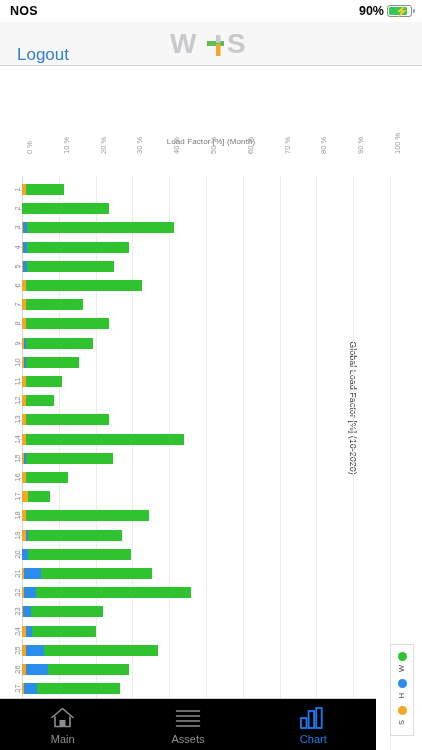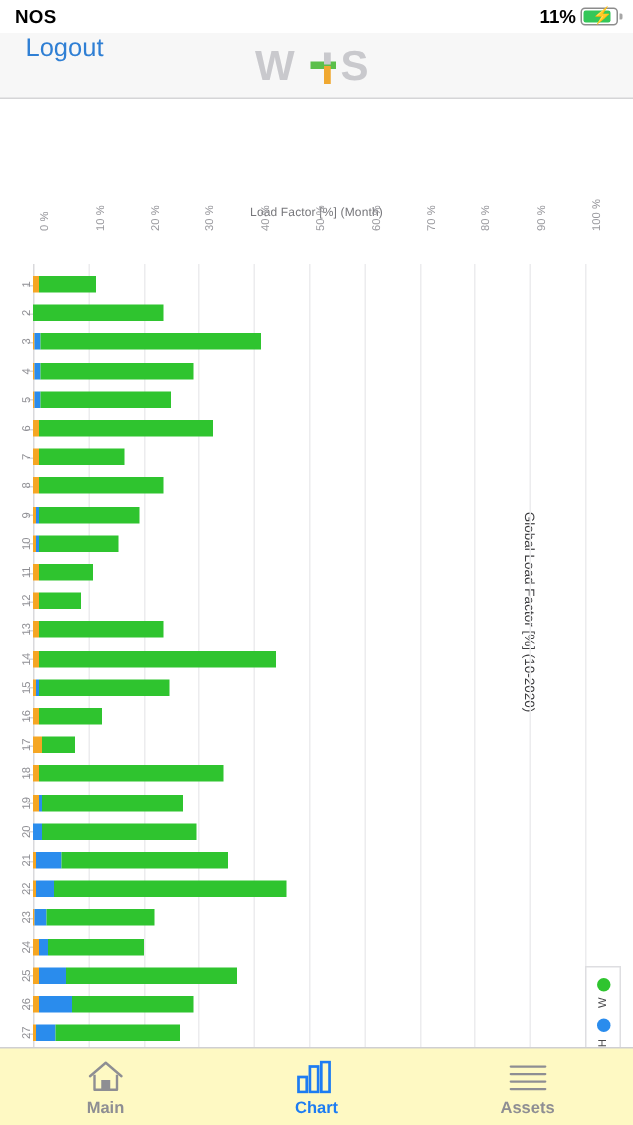--- a/index.html
+++ b/index.html
@@ -55,21 +55,21 @@
     position:absolute; right:-2.6px; top:3.6px; width:1.8px; height:4.6px;
     background: rgba(0,0,0,.35); border-radius:0 1px 1px 0;
   }
   .battery .bolt {
     position:absolute; left:8px; top:0px; font-size:11px; line-height:12px; color:#000;
   }
 
   
   .nav-header {
     height: 44px; width: 100%;
-    display: flex; align-items: flex-start;
+    display: flex; align-items: flex-end;
     background: #f7f7f7;
     border-bottom: .5px solid #d5d5d7;
     position: relative;
   }
   .logout-btn {
     font-size: 17px; color: #2f7fd4; padding-left: 17px; cursor: pointer;
     font-family: "Liberation Sans", sans-serif;
   }
   .logo-wrap {
     position: absolute; left: 0; right: 0; top: 0; bottom: 0;
@@ -151,25 +151,24 @@
   .legend-dot { width: 9px; height: 9px; border-radius: 50%; }
   .legend-label {
     font-size: 7.5px; color: #48484a;
     transform: rotate(-90deg);
     height: 11px; display: flex; align-items: center;
   }
 
   
   .tab-bar {
     position: absolute; bottom: 0; left: 0;
-    width: 422px; height: 52px;
-    background: #fef9c3;
+    width: 376px; height: 52px;
+    background: #000000;
     border-top: .5px solid #cfcfd2;
     display: flex;
-    font-weight: bold;
   }
   .tab {
     flex: 1; display: flex; flex-direction: column;
     align-items: center; justify-content: center; gap: 2px;
     cursor: pointer;
   }
   .tab-label { font-size: 11px; color: #8e8e93; }
   .tab.active .tab-label { color: #1d7cf2; }
   .tab-icon { height: 26px; display: flex; align-items: center; justify-content: center; }
 </style>
@@ -185,21 +184,21 @@
         <i></i>
     </span>
     <span class="carrier">NOS</span>
     <span class="wifi">
       <span></span>
         <span></span>
         <span></span>
     </span>
   </div>
   <div class="status-right">
-    <span>11%</span>
+    <span>90%</span>
     <span class="battery">
       <span class="shell"></span>
       <span class="fill"></span>
       <span class="cap"></span>
       <span class="bolt">⚡</span>
     </span>
   </div>
 </div>
 
 <div class="nav-header">
@@ -461,36 +460,36 @@
     <div class="tab">
       <div class="tab-icon">
         <svg width="25" height="23" viewBox="0 0 25 23">
           <path d="M2 11.5 L12.5 2.5 L23 11.5" fill="none" stroke="#8e8e93" stroke-width="1.6" stroke-linecap="round" stroke-linejoin="round"></path>
           <path d="M5 10.5 V20.5 H20 V10.5" fill="none" stroke="#8e8e93" stroke-width="1.6" stroke-linejoin="round"></path>
           <rect x="9.5" y="14" width="6" height="6.5" fill="#8e8e93"></rect>
         </svg>
       </div>
       <div class="tab-label">Main</div>
     </div>
-    <div class="tab active">
-      <div class="tab-icon">
-        <svg width="26" height="22" viewBox="0 0 26 22">
-          <rect x="1" y="11" width="5.5" height="10" fill="none" stroke="#1d7cf2" stroke-width="1.8"></rect>
-          <rect x="8.6" y="4" width="5.5" height="17" fill="none" stroke="#1d7cf2" stroke-width="1.8"></rect>
-          <rect x="16.2" y="1" width="5.5" height="20" fill="none" stroke="#1d7cf2" stroke-width="1.8"></rect>
-        </svg>
-      </div>
-      <div class="tab-label">Chart</div>
-    </div>
     <div class="tab">
       <div class="tab-icon">
         <svg width="26" height="20" viewBox="0 0 26 20">
           <g stroke="#8e8e93" stroke-width="1.5" stroke-linecap="round">
             <line x1="1.5" y1="3" x2="24.5" y2="3"></line>
             <line x1="1.5" y1="8" x2="24.5" y2="8"></line>
             <line x1="1.5" y1="13" x2="24.5" y2="13"></line>
             <line x1="1.5" y1="18" x2="24.5" y2="18"></line>
           </g>
         </svg>
       </div>
       <div class="tab-label">Assets</div>
     </div>
+    <div class="tab active">
+      <div class="tab-icon">
+        <svg width="26" height="22" viewBox="0 0 26 22">
+          <rect x="1" y="11" width="5.5" height="10" fill="none" stroke="#1d7cf2" stroke-width="1.8"></rect>
+          <rect x="8.6" y="4" width="5.5" height="17" fill="none" stroke="#1d7cf2" stroke-width="1.8"></rect>
+          <rect x="16.2" y="1" width="5.5" height="20" fill="none" stroke="#1d7cf2" stroke-width="1.8"></rect>
+        </svg>
+      </div>
+      <div class="tab-label">Chart</div>
+    </div>
   </div>
 
 </body></html>

